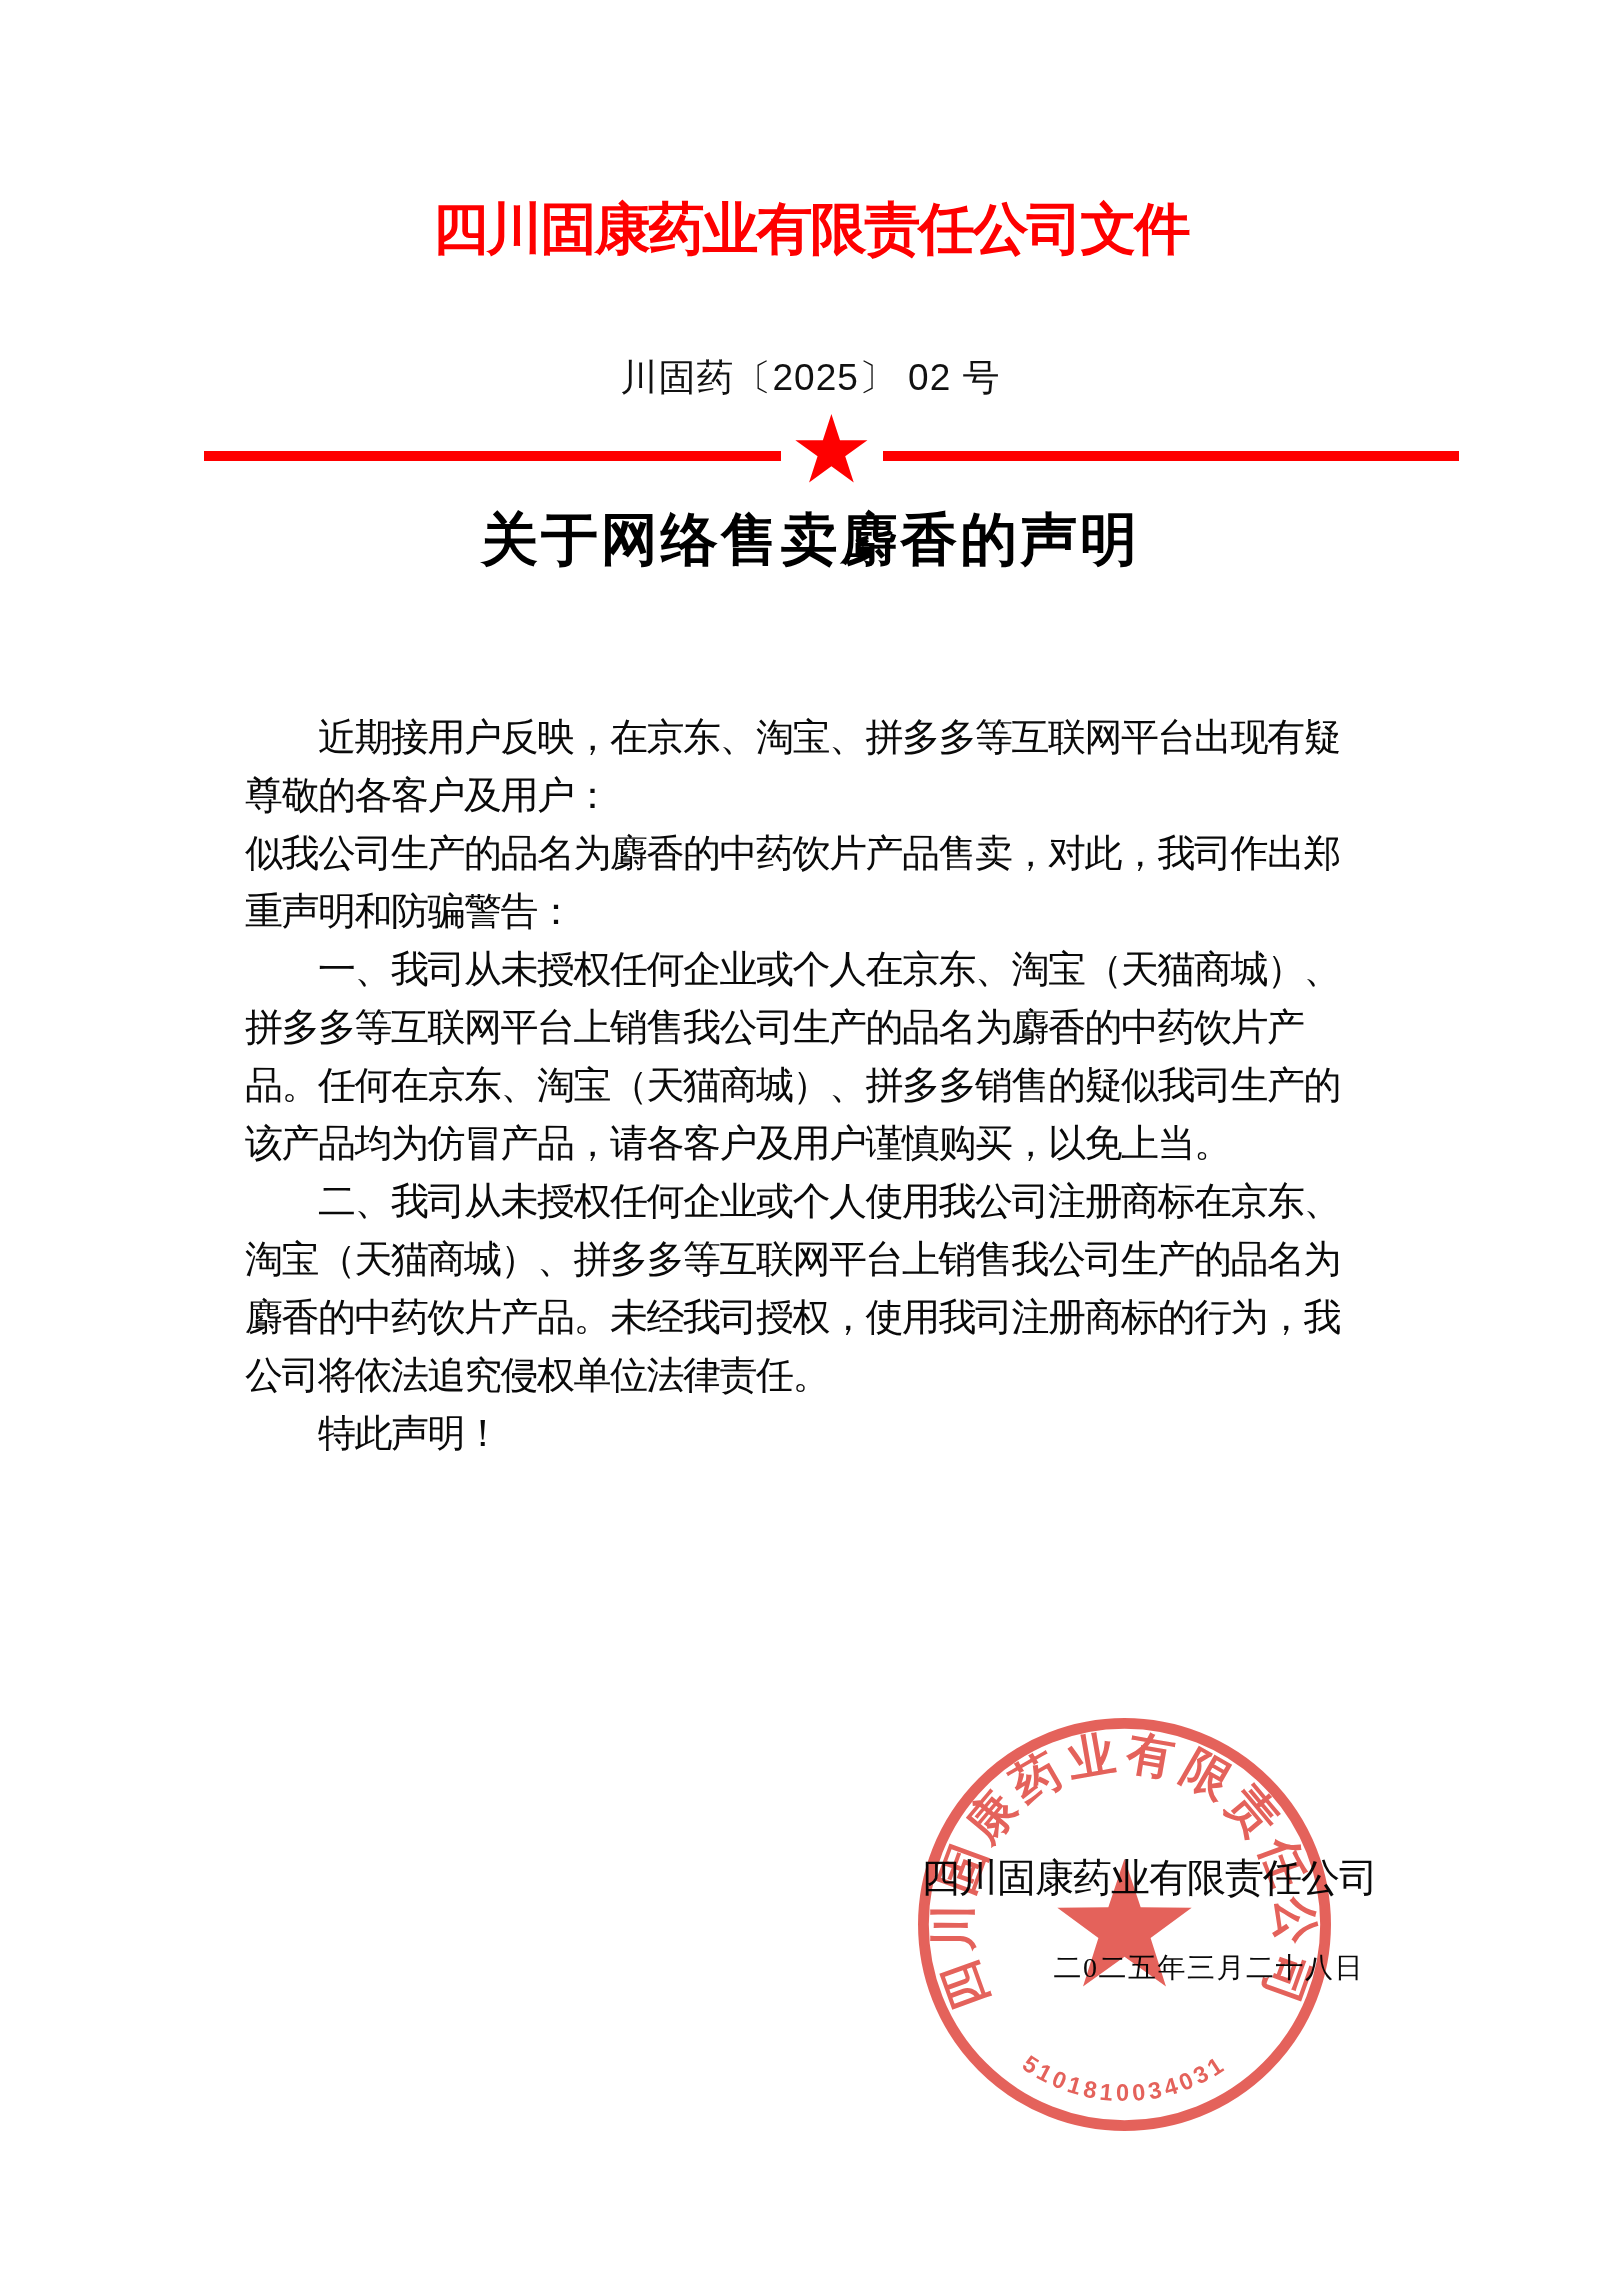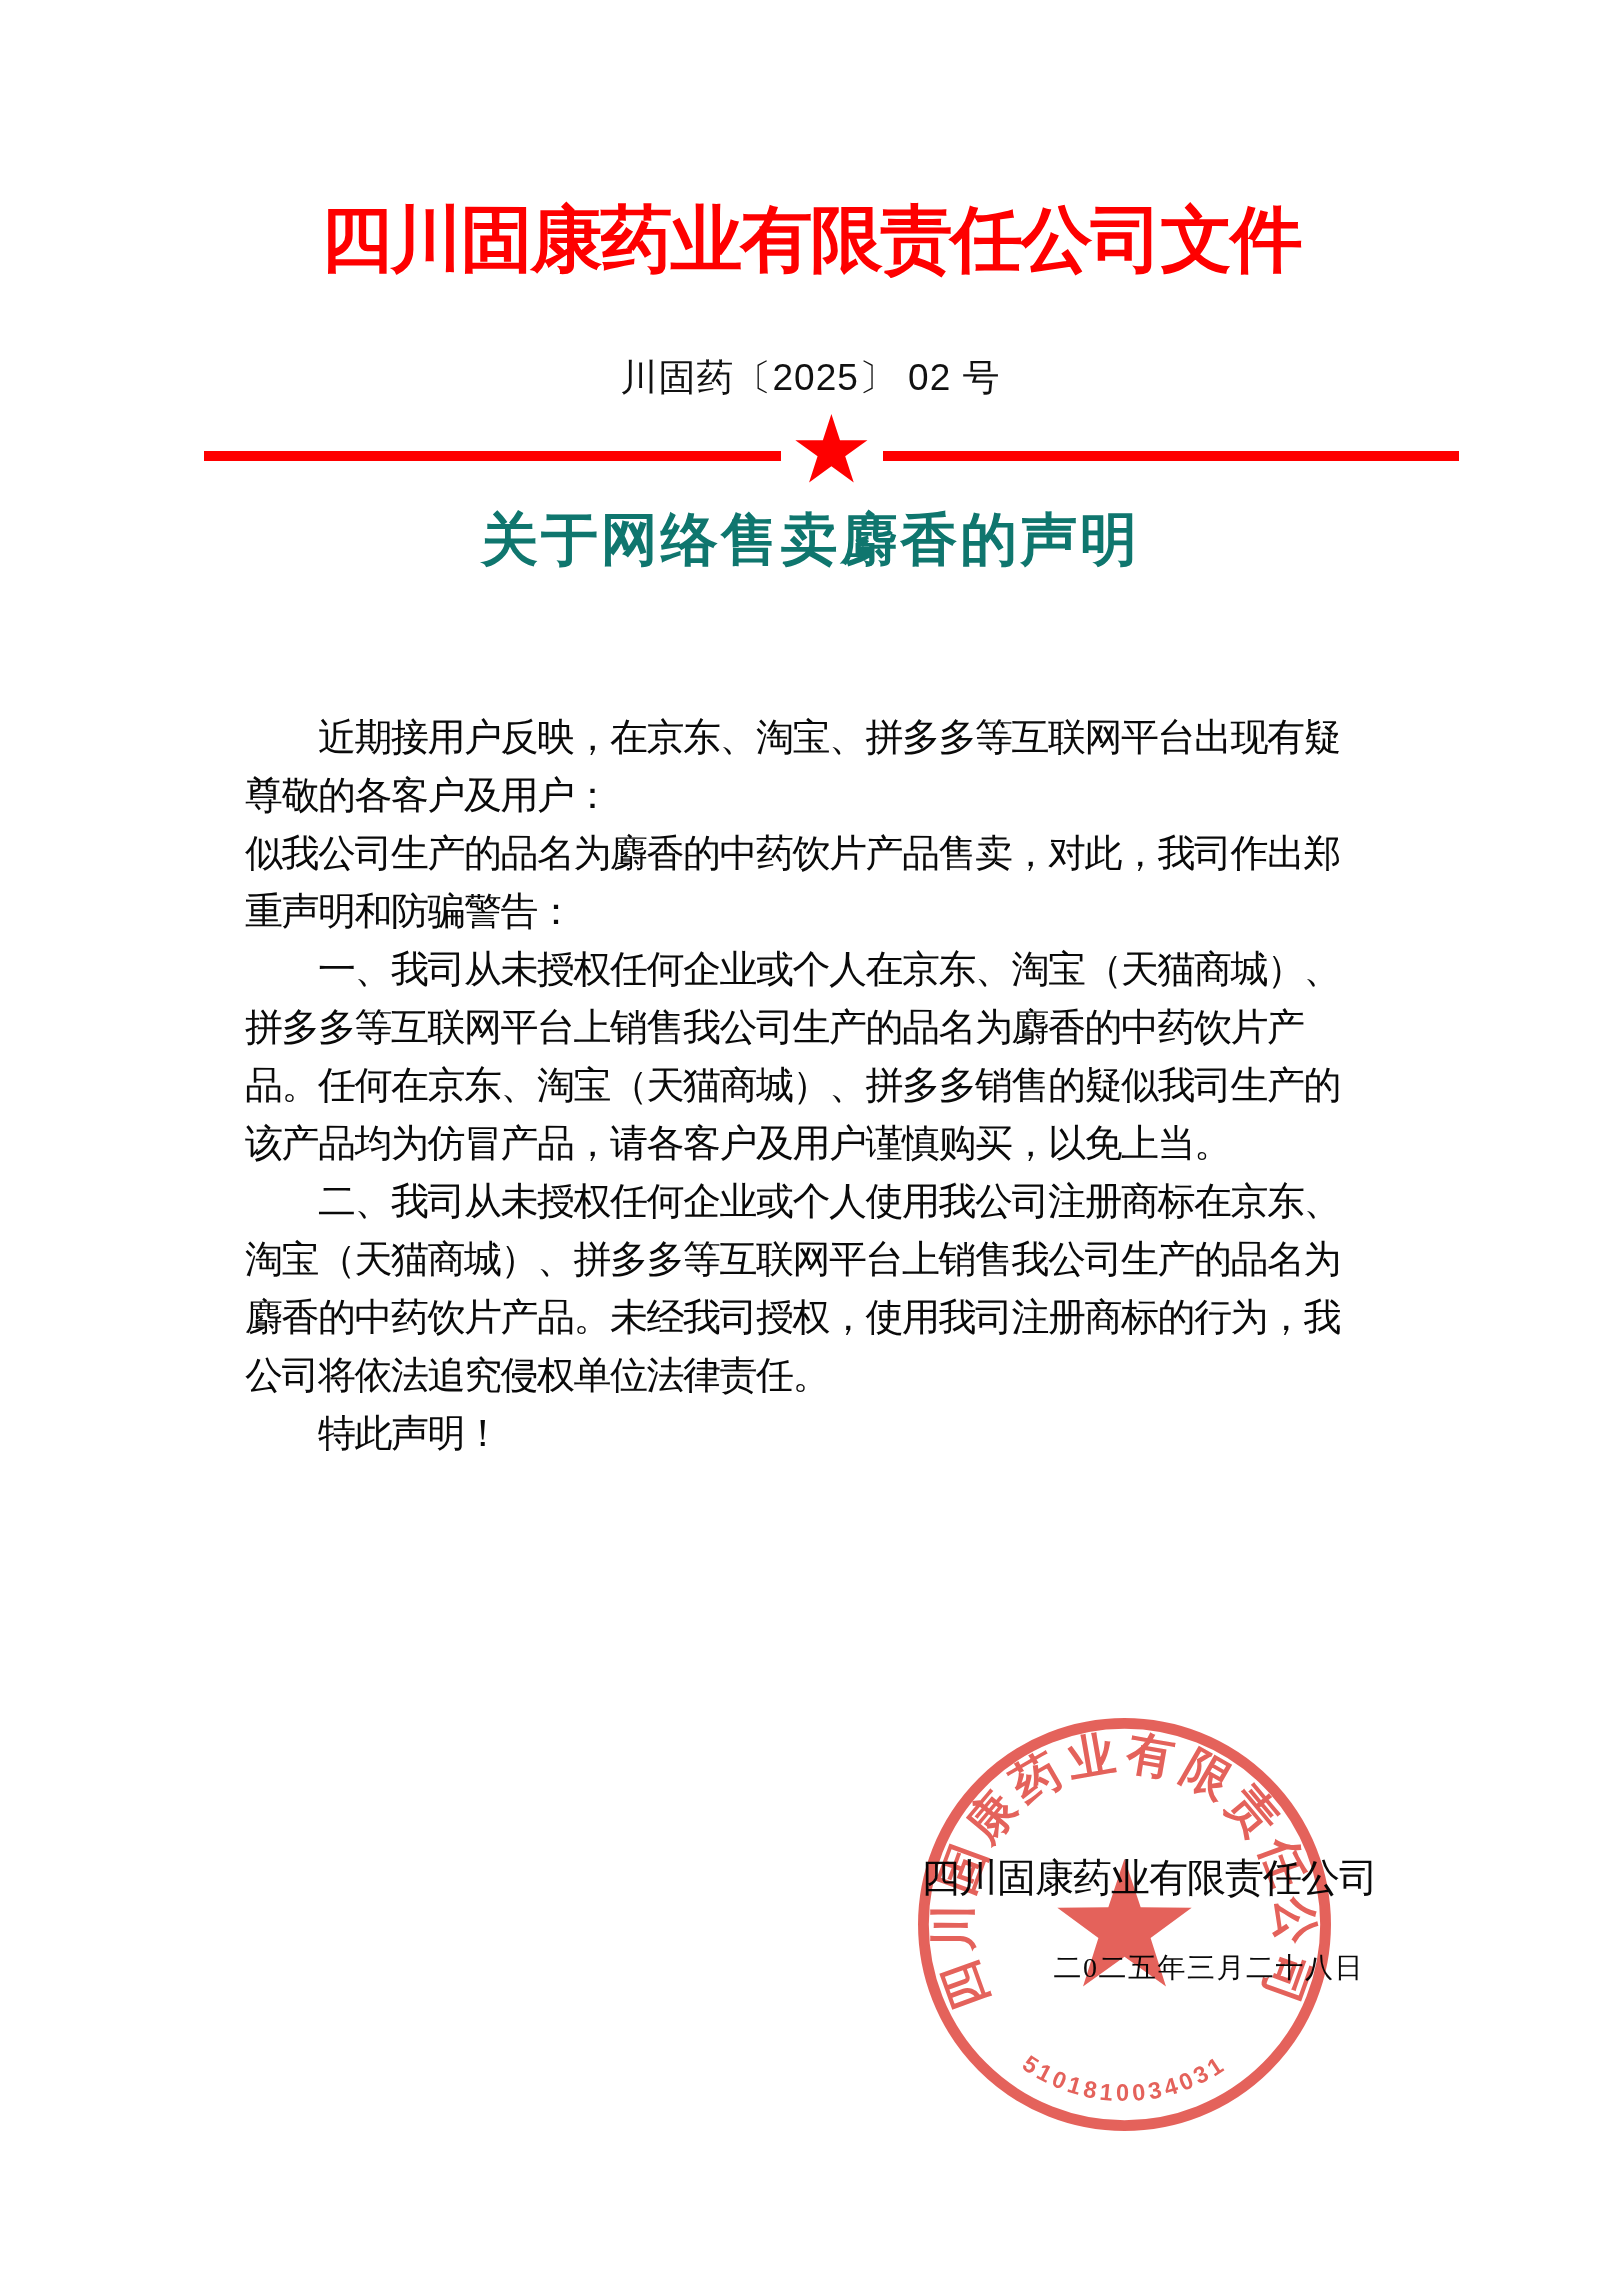--- a/index.html
+++ b/index.html
@@ -3,21 +3,21 @@
 <meta charset="utf-8">
 <style>
   html,body { margin:0; padding:0; background:#888; }
   .page {
     position:relative; width:1621px; height:2293px; margin:0 auto;
     background:#ffffff; overflow:hidden;
     font-family:"Liberation Serif","DejaVu Serif",serif; color:#000;
   }
   .org-title {
     position:absolute; top:192px; left:0; width:100%;
-    text-align:center; font-size:72px; font-weight:bold;
+    text-align:center; font-size:56px; font-weight:bold;
     color:#fe0000; letter-spacing:-2px; white-space:nowrap;
     font-family:"Liberation Serif","DejaVu Serif",serif;
   }
   .doc-number {
     position:absolute; top:353px; left:0; width:100%;
     text-align:center; font-size:37px; color:#111;
     font-family:"Liberation Sans","DejaVu Sans",sans-serif;
     letter-spacing:1px; white-space:nowrap;
   }
   .rule {
@@ -26,21 +26,21 @@
   }
   .rule-seg { height:10.8px; background:#fe0000; flex:1 1 auto; }
   .rule-star {
     flex:0 0 auto; width:102px; text-align:center;
     font-size:94px; line-height:1; color:#fe0000;
     transform:translateY(-5.9px);
     font-family:"DejaVu Sans",sans-serif;
   }
   .subject {
     position:absolute; top:502px; left:0; width:100%;
-    text-align:center; font-size:57px; font-weight:bold; color:#0f766e;
+    text-align:center; font-size:57px; font-weight:bold; color:#000000;
     font-family:"Liberation Sans","DejaVu Sans",sans-serif;
     letter-spacing:2.9px; white-space:nowrap;
   }
   .body-block {
     position:absolute; top:708px; left:245px; width:1186px;
   }
   .body-line {
     height:58px; line-height:58px; font-size:38px;
     letter-spacing:-1.5px; white-space:pre; color:#0a0a0a;
   }

